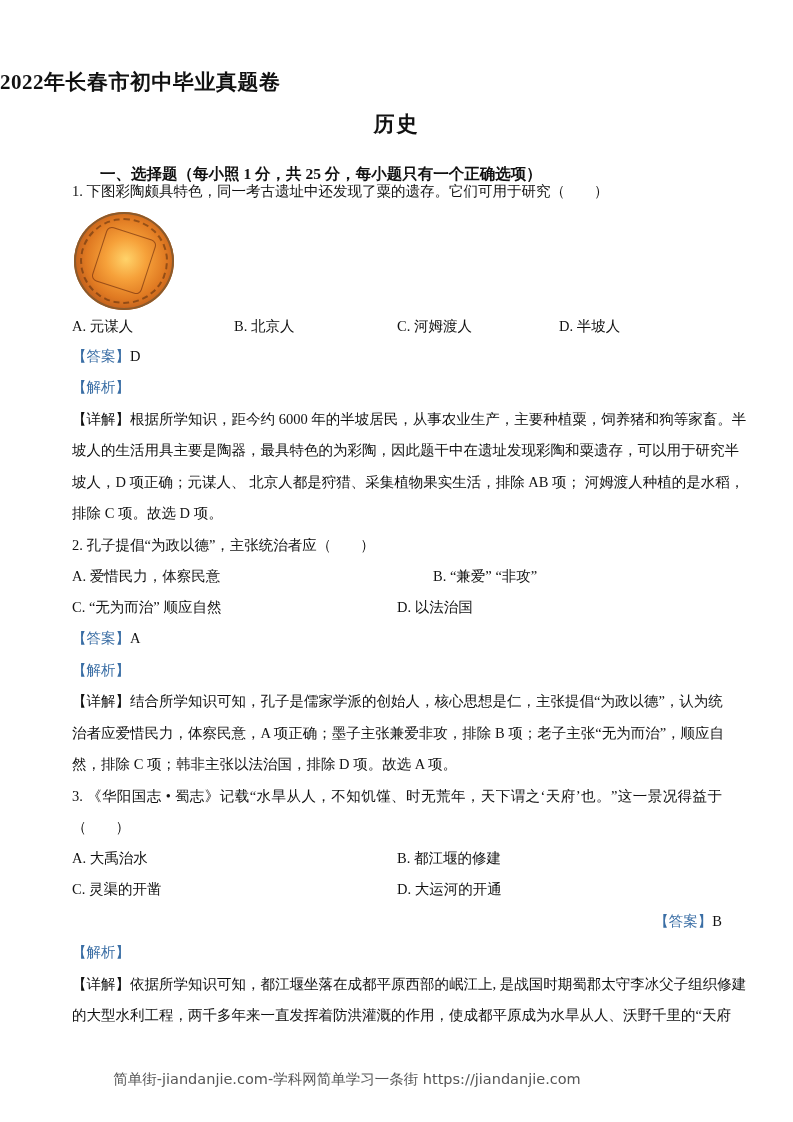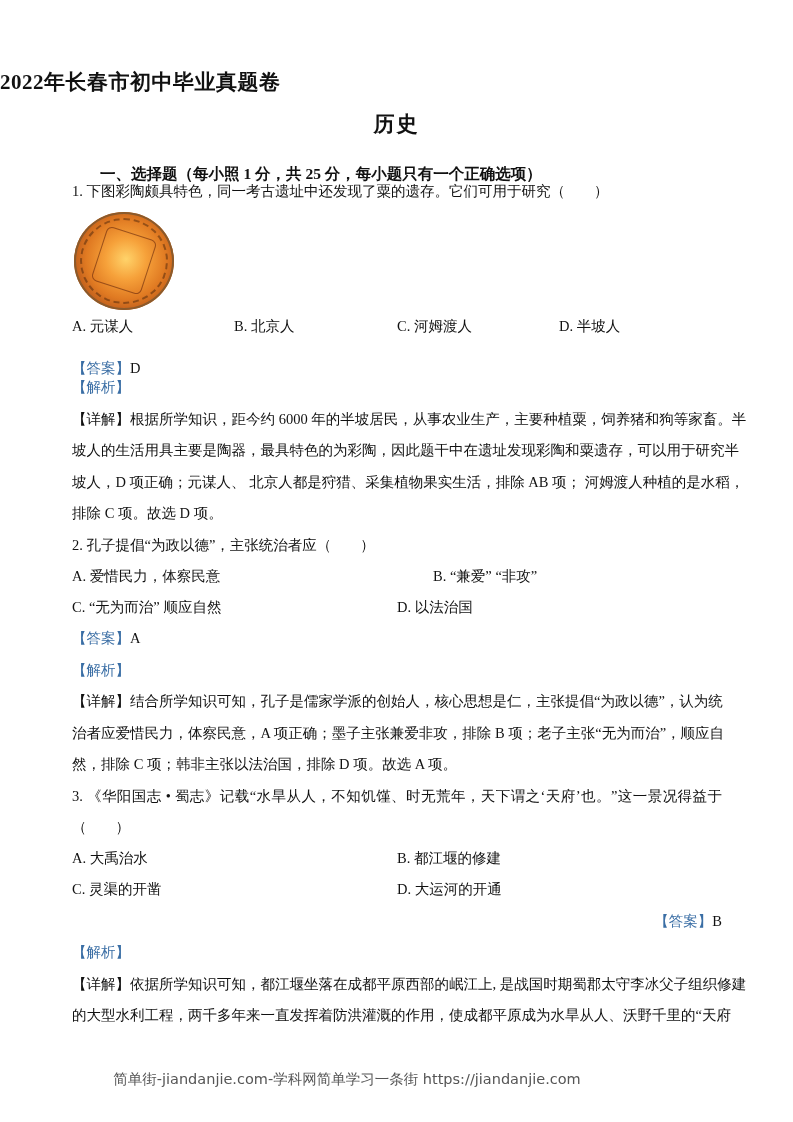--- a/index.html
+++ b/index.html
@@ -63,21 +63,21 @@
   <div class="section-head">一、选择题（每小照 1 分，共 25 分，每小题只有一个正确选项）</div>
 
   <div class="line" style="top:181px;">1. 下图彩陶颇具特色，同一考古遗址中还发现了粟的遗存。它们可用于研究（　　）</div>
   <div class="pottery"></div>
 
   <div class="opt" style="left:72px; top:316px;">A. 元谋人</div>
   <div class="opt" style="left:234px; top:316px;">B. 北京人</div>
   <div class="opt" style="left:397px; top:316px;">C. 河姆渡人</div>
   <div class="opt" style="left:559px; top:316px;">D. 半坡人</div>
 
-  <div class="line" style="top:346px;margin-top:12px;">
+  <div class="line" style="top:346px;">
     <span class="label">【答案】</span><span>D</span>
   </div>
   <div class="line" style="top:377px;">
     <span class="label">【解析】</span>
   </div>
   <div class="line justify" style="top:409px;">
     <span>【详解】</span><span>根据所学知识，距今约 6000 年的半坡居民，从事农业生产，主要种植粟，饲养猪和狗等家畜。半</span>
   </div>
   <div class="line justify" style="top:440px;">坡人的生活用具主要是陶器，最具特色的为彩陶，因此题干中在遗址发现彩陶和粟遗存，可以用于研究半</div>
   <div class="line justify" style="top:472px;">坡人，D 项正确；元谋人、 北京人都是狩猎、采集植物果实生活，排除 AB 项； 河姆渡人种植的是水稻，</div>

